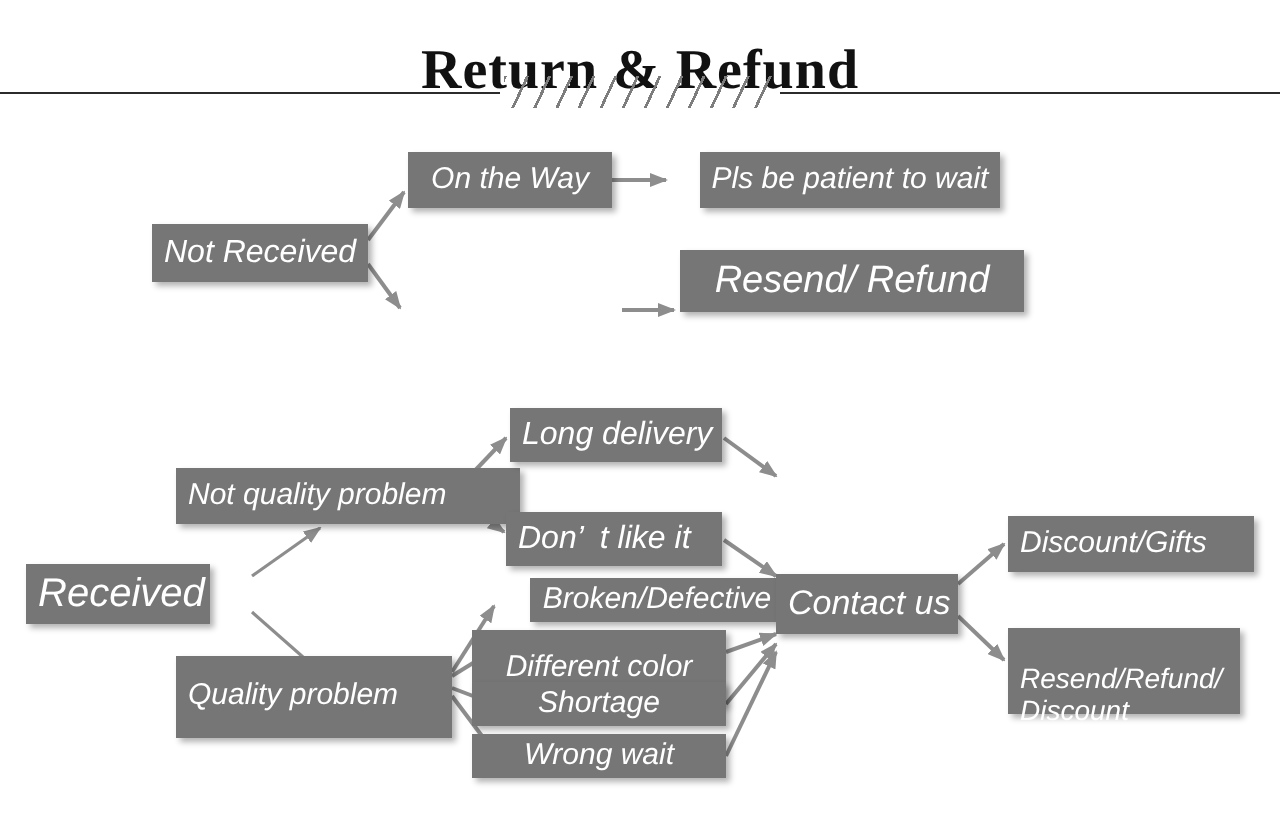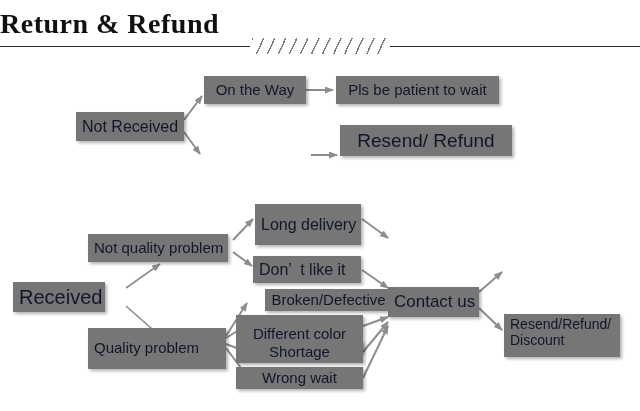--- a/index.html
+++ b/index.html
@@ -13,22 +13,23 @@
     height: 411px;
     background: #ffffff;
     overflow: hidden;
     font-family: "Liberation Sans", sans-serif;
   }
 
   
   .title {
     position: absolute;
     left: 0;
-    top: 8px;
+    top: 20px;
     width: 640px;
+    text-align: center;
     font-family: "Liberation Serif", serif;
     font-weight: bold;
     font-size: 28px;
     letter-spacing: 0.5px;
     color: #111111;
     white-space: nowrap;
   }
   .rule-left, .rule-right {
     position: absolute;
     top: 46px;
@@ -47,30 +48,31 @@
         115deg,
         #7d7d7d 0px, #7d7d7d 1.4px,
         rgba(255,255,255,0) 1.4px, rgba(255,255,255,0) 10px);
   }
 
   
   .node {
     position: absolute;
     box-sizing: border-box;
     background: #767676;
-    color: #0f172a;
+    color: #ffffff;
     display: flex;
     align-items: center;
     box-shadow: 2px 2px 3px rgba(0,0,0,0.30);
     line-height: 1.12;
     white-space: pre;
+    font-style: italic;
   }
   .node.center { justify-content: center; }
   .node.left   { justify-content: flex-start; padding-left: 6px; }
-  .node.block  { display: block; padding-left: 6px; padding-top: 3px; white-space: pre-line; }
+  .node.block  { display: block; padding-left: 6px; padding-top: 18px; white-space: pre-line; }
 
   
   #wires {
     position: absolute;
     left: 0; top: 0;
     width: 640px; height: 411px;
     pointer-events: none;
   }
 </style>
 </head>
@@ -119,42 +121,43 @@
 
       <path d="M479,292 L502,272"></path>
       <path d="M479,308 L502,330"></path>
     </g>
   </svg>
 
   <div class="node left" style="left:76px; top:112px; width:108px; height:29px; font-size:16px;">Not Received</div>
 
   <div class="node center" style="left:204px; top:76px; width:102px; height:28px; font-size:15px;">On the Way</div>
 
-  <div class="node center" style="left:336px; top:76px; width:163px; height:28px; font-size:15px;">Pls be patient to wait</div>
+  <div class="node center" style="left:350px; top:76px; width:150px; height:28px; font-size:15px;">Pls be patient to wait</div>
 
 
   <div class="node center" style="left:340px; top:125px; width:172px; height:31px; font-size:19px;">Resend/ Refund</div>
 
   <div class="node left" style="left:13px; top:282px; width:92px; height:30px; font-size:20px;">Received</div>
 
-  <div class="node left" style="left:88px; top:234px; width:140px; height:28px; font-size:15px;">Not quality problem</div>
+  <div class="node left" style="left:88px; top:234px; width:172px; height:28px; font-size:15px;">Not quality problem</div>
 
   <div class="node left" style="left:88px; top:328px; width:138px; height:41px; font-size:15px;">Quality problem</div>
 
-  <div class="node left" style="left:255px; top:204px; width:106px; height:41px; font-size:16px;">Long delivery</div>
+  <div class="node left" style="left:255px; top:204px; width:106px; height:27px; font-size:16px;">Long delivery</div>
 
   <div class="node left" style="left:253px; top:256px; width:108px; height:27px; font-size:16px;">Don’  t like it</div>
 
   <div class="node center" style="left:236px; top:289px; width:127px; height:22px; font-size:15px;margin-left:29px;">Broken/Defective</div>
 
   <div class="node center" style="left:236px; top:315px; width:127px; height:38px; font-size:15px;">Different color</div>
 
   <div class="node center" style="left:236px; top:341px; width:127px; height:22px; font-size:15px;">Shortage</div>
 
   <div class="node center" style="left:236px; top:367px; width:127px; height:22px; font-size:15px;">Wrong wait</div>
 
   <div class="node left" style="left:388px; top:287px; width:91px; height:30px; font-size:17px;">Contact us</div>
 
+  <div class="node left" style="left:504px; top:258px; width:123px; height:28px; font-size:15px;">Discount/Gifts</div>
 
   <div class="node block" style="left:504px; top:314px; width:116px; height:43px; font-size:14px;">Resend/Refund/
 Discount</div>
 
 </div>
 
 </body></html>

